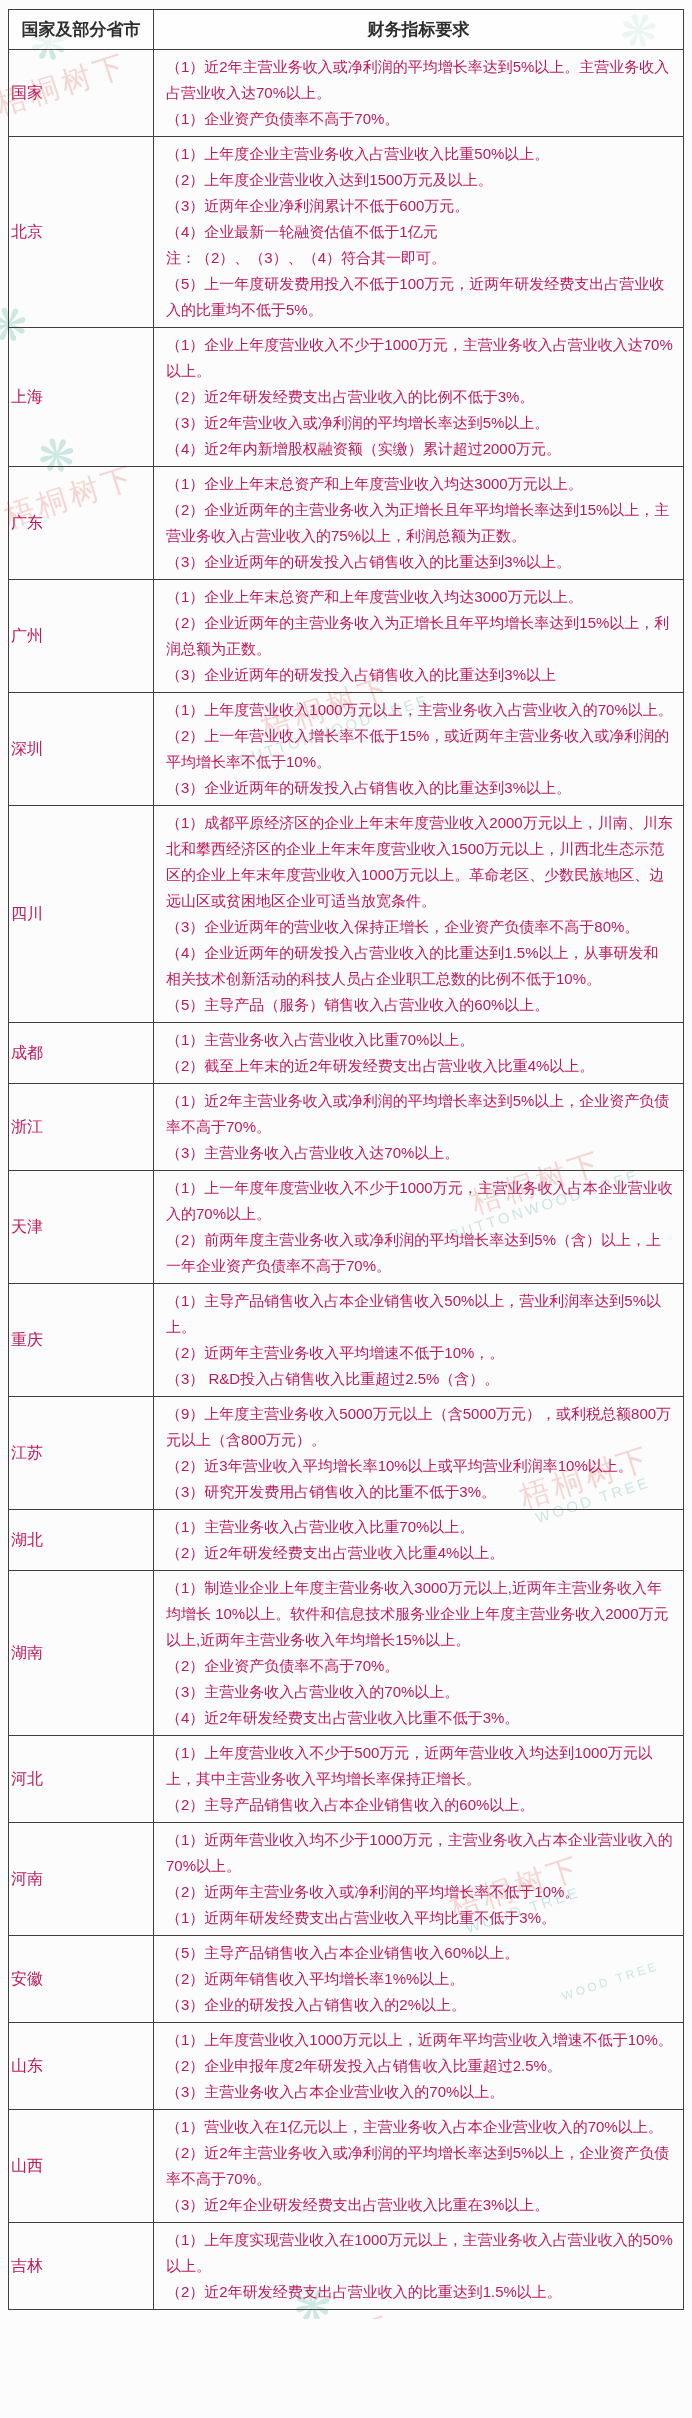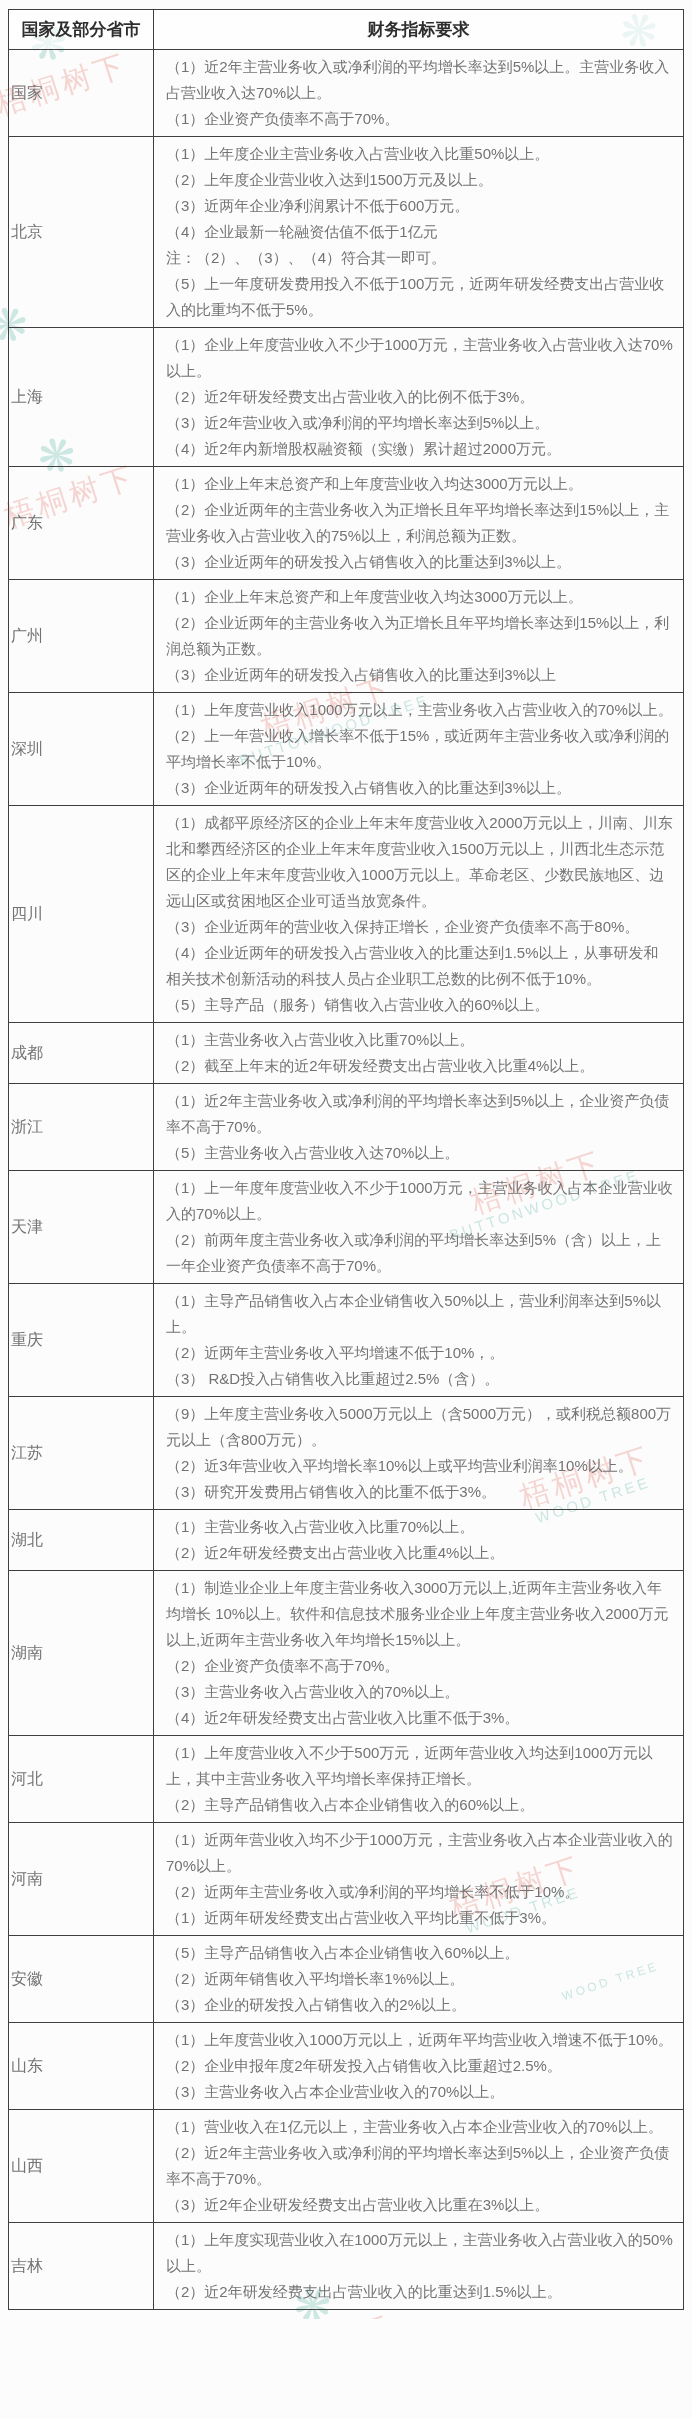--- a/index.html
+++ b/index.html
@@ -32,21 +32,21 @@
     position: relative;
     z-index: 1;
     border-collapse: collapse;
     table-layout: fixed;
     width: 676px;
     margin: 9px 8px;
     background: transparent;
   }
   th, td {
     border: 1px solid #3f3f3f;
-    color: #737373;
+    color: #be185d;
     vertical-align: middle;
   }
   th {
     font-size: 17px;
     font-weight: bold;
     color: #2e2e2e;
     padding: 8px 4px;
     text-align: center;
     background: rgba(255,255,255,0.6);
   }
@@ -180,21 +180,21 @@
         <td class="region">成都</td>
         <td class="reqs">
           <p>（1）主营业务收入占营业收入比重70%以上。</p>
           <p>（2）截至上年末的近2年研发经费支出占营业收入比重4%以上。</p>
         </td>
       </tr>
       <tr>
         <td class="region">浙江</td>
         <td class="reqs">
           <p>（1）近2年主营业务收入或净利润的平均增长率达到5%以上，企业资产负债率不高于70%。</p>
-          <p>（5）主营业务收入占营业收入达70%以上。</p>
+          <p>（3）主营业务收入占营业收入达70%以上。</p>
         </td>
       </tr>
       <tr>
         <td class="region">天津</td>
         <td class="reqs">
           <p>（1）上一年度年度营业收入不少于1000万元，主营业务收入占本企业营业收入的70%以上。</p>
           <p>（2）前两年度主营业务收入或净利润的平均增长率达到5%（含）以上，上一年企业资产负债率不高于70%。</p>
         </td>
       </tr>
       <tr>

